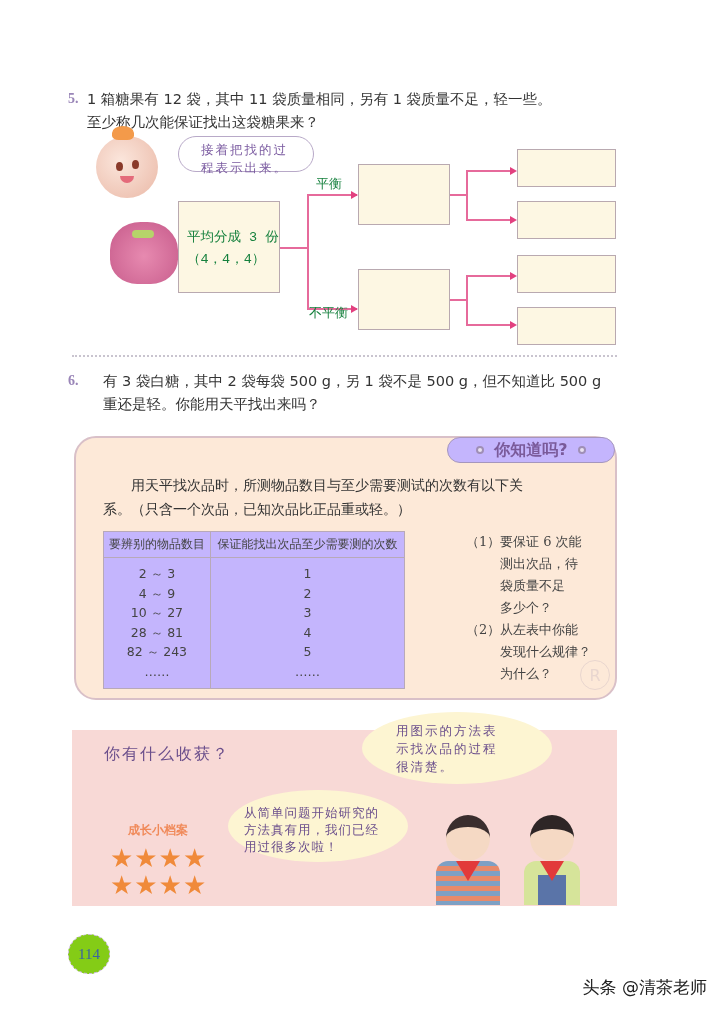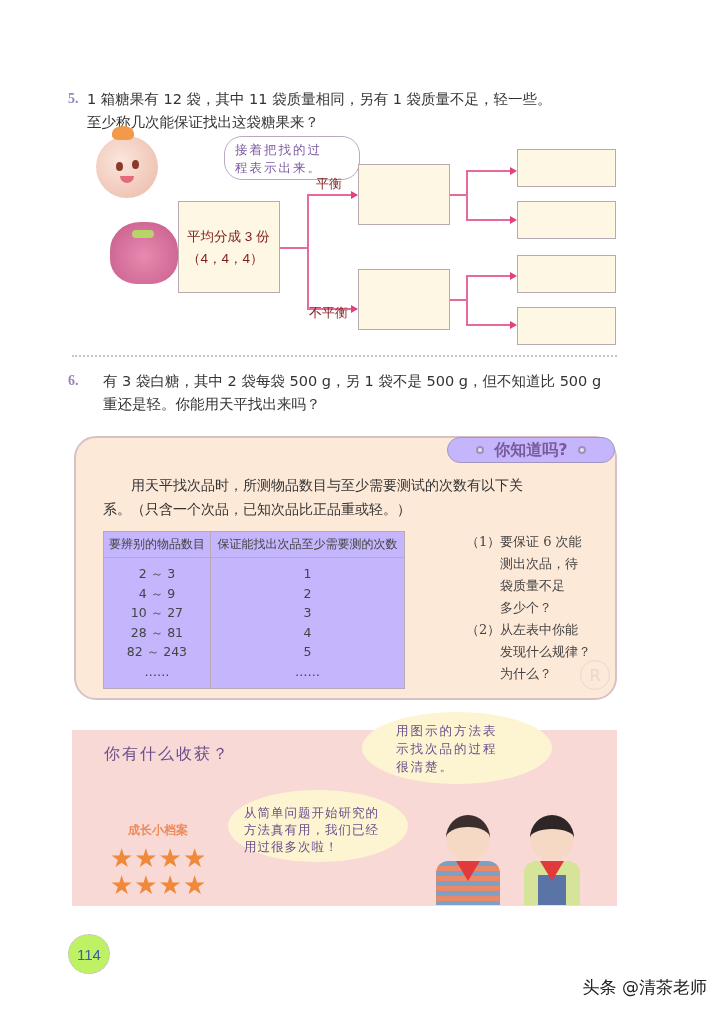--- a/index.html
+++ b/index.html
@@ -4,58 +4,58 @@
 <style>
   html, body { margin:0; padding:0; }
   body { width:723px; height:1011px; background:#ffffff; position:relative; overflow:hidden;
          font-family: "DejaVu Sans", "Liberation Sans", sans-serif; color:#333; }
   .abs { position:absolute; }
   .qnum { color:#9a86b8; font-family:"Liberation Serif", serif; font-weight:bold; font-size:14px; }
   .qtext { font-size:14.5px; line-height:23px; color:#333; }
   .box { position:absolute; background:#fdf7e3; border:1.5px solid #b9a9b0; box-sizing:border-box; }
   .line { position:absolute; background:#e66a9b; }
   .arrow { position:absolute; width:0; height:0; border-top:4px solid transparent; border-bottom:4px solid transparent; border-left:7px solid #e2407f; }
-  .lbl { position:absolute; font-size:13px; font-family:Liberation Sans, sans-serif; color:#7f1d1d; }
+  .lbl { position:absolute; font-size:13px; font-family:Liberation Mono, monospace; color:#15803d; }
   .bubble { position:absolute; background:#fff; border:1.5px solid #b8a9c8; border-radius:18px; color:#7a5aa0; font-size:12.5px; line-height:18px; padding:6px 12px; box-sizing:border-box; letter-spacing:2px; }
   .dotted { position:absolute; left:72px; width:545px; border-top:2px dotted #c9c4cf; }
   .know { position:absolute; left:74px; top:436px; width:543px; height:264px; background:#fde9d8; border:2px solid #d9c0c8; border-radius:22px; box-sizing:border-box; }
   .know-title { position:absolute; left:447px; top:437px; width:168px; height:26px; background:#c4b5fd; border:1.5px solid #a596bd; border-radius:14px; box-sizing:border-box; display:flex; align-items:center; justify-content:center; gap:10px; }
   .know-title .dot { width:8px; height:8px; border:2px solid #9f8fb6; border-radius:50%; background:#e9e1f0; box-sizing:border-box; }
   .know-title span.t { color:#7a5a9a; font-weight:bold; font-size:16px; }
   table.rel { position:absolute; left:103px; top:531px; width:302px; border-collapse:collapse; background:#c4b5fd; font-size:12.5px; color:#444; }
   table.rel th { font-weight:normal; font-family:"DejaVu Serif", serif; font-size:12px; padding:4px 3px; border-bottom:1.5px solid #b8a9b8; white-space:nowrap; }
   table.rel td { text-align:center; vertical-align:top; padding:6px 0 0 0; line-height:19.5px; }
   table.rel { border:1.5px solid #b8a9b8; }
   table.rel th:first-child, table.rel td:first-child { border-right:1.5px solid #b8a9b8; }
   .qs { position:absolute; left:466px; top:531px; width:150px; font-family:"DejaVu Serif", serif; font-size:13px; line-height:22px; color:#444; }
   .qs .item { display:flex; }
   .qs .n { width:34px; flex:none; }
   .summary { position:absolute; left:72px; top:730px; width:545px; height:176px; background:#f8d9d6; }
   .ellipse { position:absolute; background:#fdf5d2; border-radius:50%; }
   .hand { color:#6b4f8c; font-family:"DejaVu Serif", serif; letter-spacing:2px; }
   .star { color:#f08a3a; font-size:26px; line-height:28px; letter-spacing:1px; }
-  .pageno { position:absolute; left:68px; top:934px; width:42px; height:40px; border-radius:50%; background:#bef264; border:1.5px dashed #c9b9d9; box-sizing:border-box; display:flex; align-items:center; justify-content:center; color:#3a62a3; font-family:Liberation Sans, sans-serif; font-size:15px; }
+  .pageno { position:absolute; left:68px; top:934px; width:42px; height:40px; border-radius:50%; background:#84cc16; border:1.5px dashed #c9b9d9; box-sizing:border-box; display:flex; align-items:center; justify-content:center; color:#3a62a3; font-family:Liberation Serif, serif; font-size:15px; }
   .wm { position:absolute; right:16px; top:976px; font-size:17px; color:#222; }
 </style>
 </head>
 <body>
 
 <div class="abs qnum" style="left:68px;top:91px;">5.</div>
 <div class="abs qtext" style="left:87px;top:88px;width:520px;">
   <div>1 箱糖果有 12 袋，其中 11 袋质量相同，另有 1 袋质量不足，轻一些。</div>
   <div>至少称几次能保证找出这袋糖果来？</div>
 </div>
 
 <div class="abs" style="left:96px;top:136px;width:62px;height:62px;border-radius:50%;background:radial-gradient(circle at 40% 40%,#fbe6dc,#eab8a6);">
   <div class="abs" style="left:16px;top:-10px;width:22px;height:14px;background:#f39a4a;border-radius:50% 50% 30% 30%;"></div>
   <div class="abs" style="left:20px;top:26px;width:7px;height:9px;border-radius:50%;background:#8a3a2a;"></div>
   <div class="abs" style="left:36px;top:24px;width:7px;height:9px;border-radius:50%;background:#8a3a2a;"></div>
   <div class="abs" style="left:24px;top:40px;width:14px;height:7px;border-radius:0 0 8px 8px;background:#e46a7a;"></div>
 </div>
-<div class="bubble" style="left:178px;top:136px;width:136px;height:44px;padding:4px 10px;margin-left:46px;">
+<div class="bubble" style="left:178px;top:136px;width:136px;height:36px;padding:4px 22px;">
   <div>接着把找的过</div>
   <div>程表示出来。</div>
 </div>
 
 <div class="abs" style="left:110px;top:222px;width:68px;height:62px;border-radius:45% 45% 40% 40%;background:radial-gradient(circle at 50% 55%,#e78ab0,#c65a8a);">
   <div class="abs" style="left:22px;top:8px;width:22px;height:8px;background:#b6d46a;border-radius:4px;"></div>
 </div>
 
 <div class="box" style="left:178px;top:201px;width:102px;height:92px;">
   <div class="lbl" style="left:8px;top:26px;font-size:13.5px;">平均分成 3 份</div>

